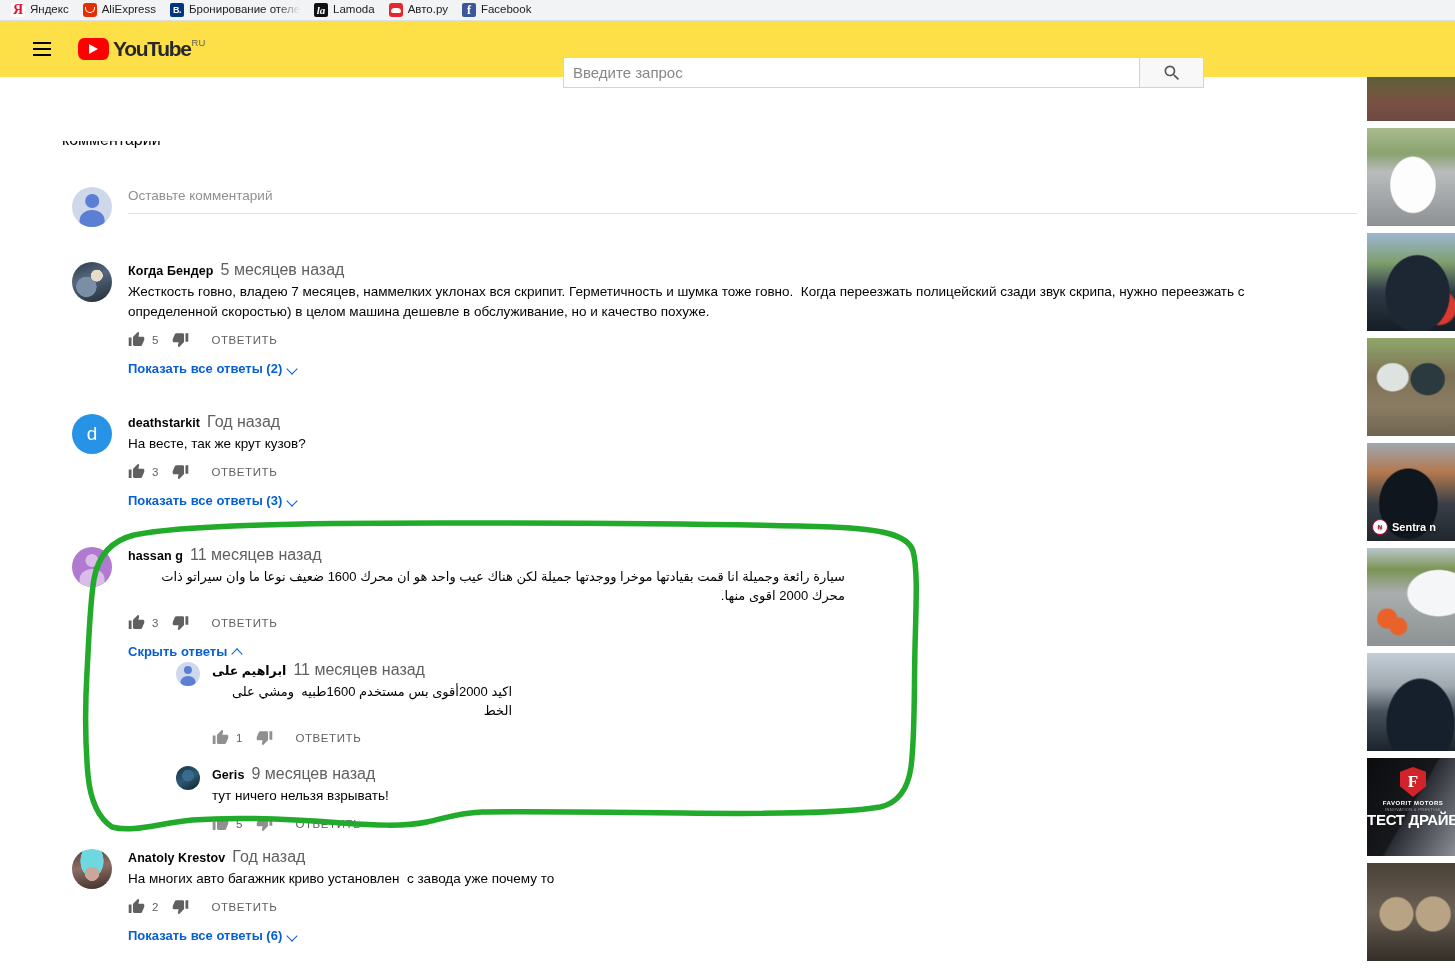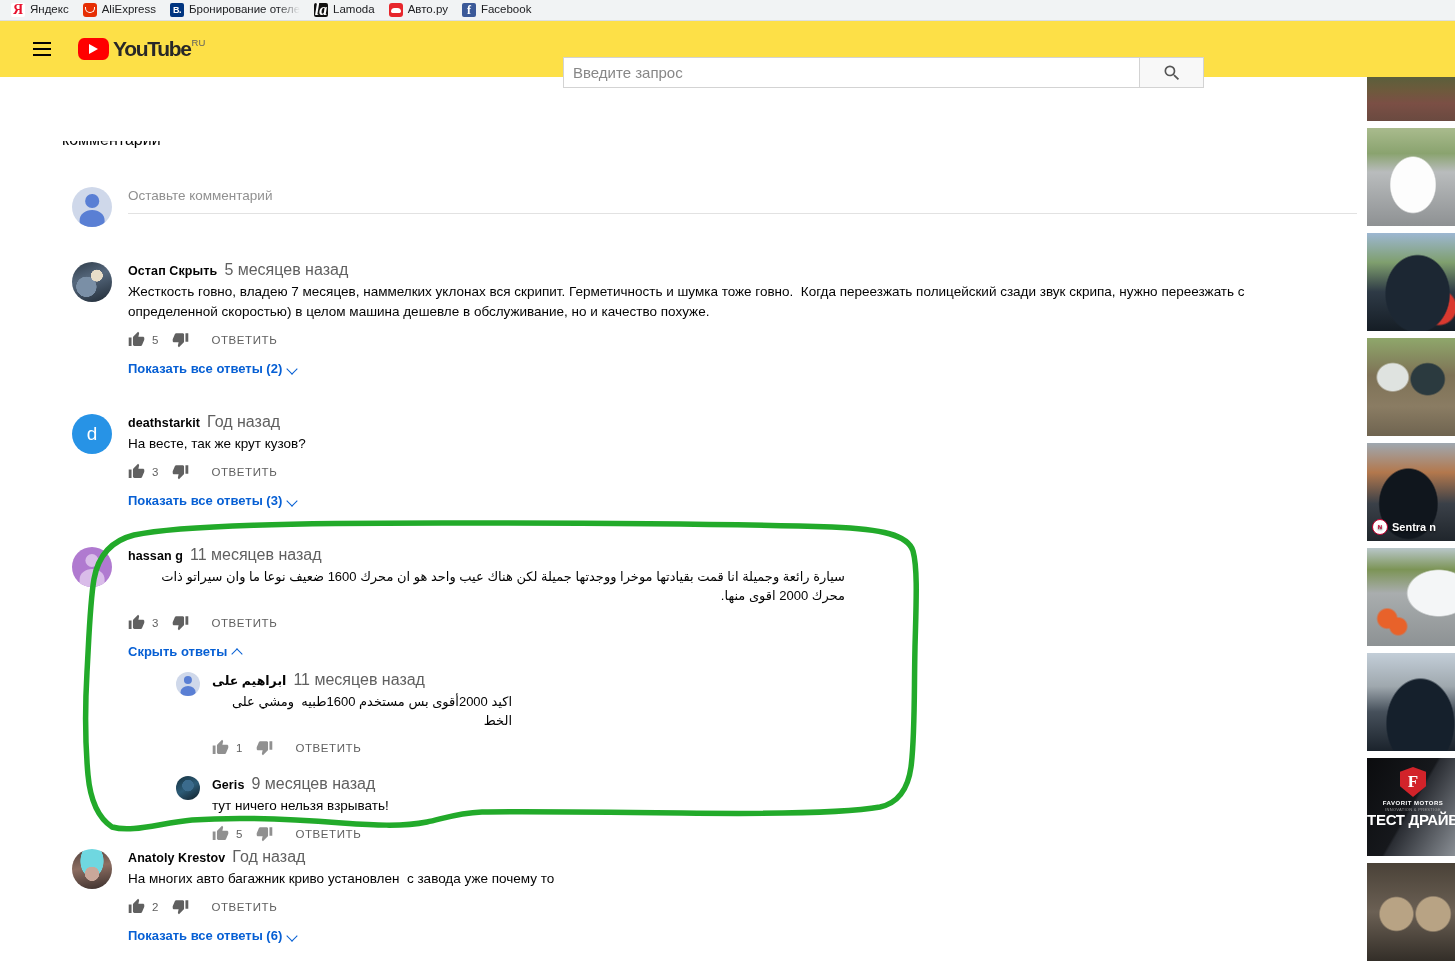--- a/index.html
+++ b/index.html
@@ -46,21 +46,21 @@
     line-height: 1;
   }
   .ico-yandex { background: #fff; color: #e8112d; font-size: 14px; font-family: "Liberation Serif", serif; font-weight: 700; }
   .ico-ali { background: #e62e04; border-radius: 3px; position: relative; }
   .ico-ali::after {
     content: ""; width: 8px; height: 5px;
     border: 1.6px solid #fff; border-top: none;
     border-radius: 0 0 8px 8px;
   }
   .ico-booking { background: #003580; color: #fff; font-size: 9px; border-radius: 2px; letter-spacing: -0.5px; }
-  .ico-lamoda { background: #111; color: #fff; font-family: "Liberation Serif", serif; font-style: italic; font-size: 16px; }
+  .ico-lamoda { background: #111; color: #fff; font-family: "Liberation Serif", serif; font-style: italic; font-size: 11px; }
   .ico-auto { background: #e7262c; border-radius: 3px; position: relative; }
   .ico-auto::after {
     content: ""; width: 10px; height: 5px; background: #fff;
     border-radius: 5px 5px 2px 2px;
   }
   .ico-fb { background: #3b5998; color: #fff; font-family: "Liberation Serif", serif; font-size: 12px; font-weight: 700; }
   .bm-truncated { max-width: 118px; overflow: hidden; text-overflow: clip; display: inline-block; }
   .bm-fade {
     -webkit-mask-image: linear-gradient(to right, #000 80%, transparent 100%);
     mask-image: linear-gradient(to right, #000 80%, transparent 100%);
@@ -276,21 +276,21 @@
   }
   .chev { display: inline-block; width: 10px; height: 10px; position: relative; }
   .chev::before {
     content: ""; position: absolute; left: 0; top: 1px;
     width: 7px; height: 7px;
     border-right: 1.6px solid #065fd4;
     border-bottom: 1.6px solid #065fd4;
     transform: rotate(45deg);
   }
   .chev.up::before { transform: rotate(-135deg); top: 3px; }
-  .replies { margin-left: 48px; margin-top: 12px; }
+  .replies { margin-left: 48px; margin-top: 2px; }
   .reply + .reply { margin-top: 20px; }
 
   
   .sidebar {
     position: absolute;
     right: 0; top: 0;
     width: 95px;
     padding-top: 0;
     overflow: hidden;
     height: 915px;
@@ -462,21 +462,21 @@
 
   <div class="add-comment">
     <div class="avatar av-40 av-default"></div>
     <div class="comment-placeholder">Оставьте комментарий</div>
   </div>
 
   <div class="thread comment" style="top:185px;">
     <div class="avatar av-40 av-photo-ostap"></div>
     <div class="c-body">
       <div class="c-head">
-        <span class="c-author">Остап Скрыть</span>
+        <span class="c-author">Когда Бендер</span>
         <span class="c-time">5 месяцев назад</span>
       </div>
       <div class="c-text" style="max-width:1210px">Жесткость говно, владею 7 месяцев, наммелких уклонах вся скрипит. Герметичность и шумка тоже говно.  Когда переезжать полицейский сзади звук скрипа, нужно переезжать с определенной скоростью) в целом машина дешевле в обслуживание, но и качество похуже.</div>
       <div class="c-actions">
         <svg class="thumb-ico" viewBox="0 0 24 24">
             <path fill="#606060" d="M1 21h4V9H1v12zm22-11c0-1.1-.9-2-2-2h-6.31l.95-4.57.03-.32c0-.41-.17-.79-.44-1.06L14.17 1 7.59 7.59C7.22 7.95 7 8.45 7 9v10c0 1.1.9 2 2 2h9c.83 0 1.54-.5 1.84-1.22l3.02-7.05c.09-.23.14-.47.14-.73v-2z"></path>
           </svg>
         <span class="likes-count">5</span>
         <svg class="thumb-ico" viewBox="0 0 24 24">
             <path fill="#606060" d="M15 3H6c-.83 0-1.54.5-1.84 1.22l-3.02 7.05c-.09.23-.14.47-.14.73v2c0 1.1.9 2 2 2h6.31l-.95 4.57-.03.32c0 .41.17.79.44 1.06L9.83 23l6.59-6.59c.36-.36.58-.86.58-1.41V5c0-1.1-.9-2-2-2zm4 0v12h4V3h-4z"></path>

